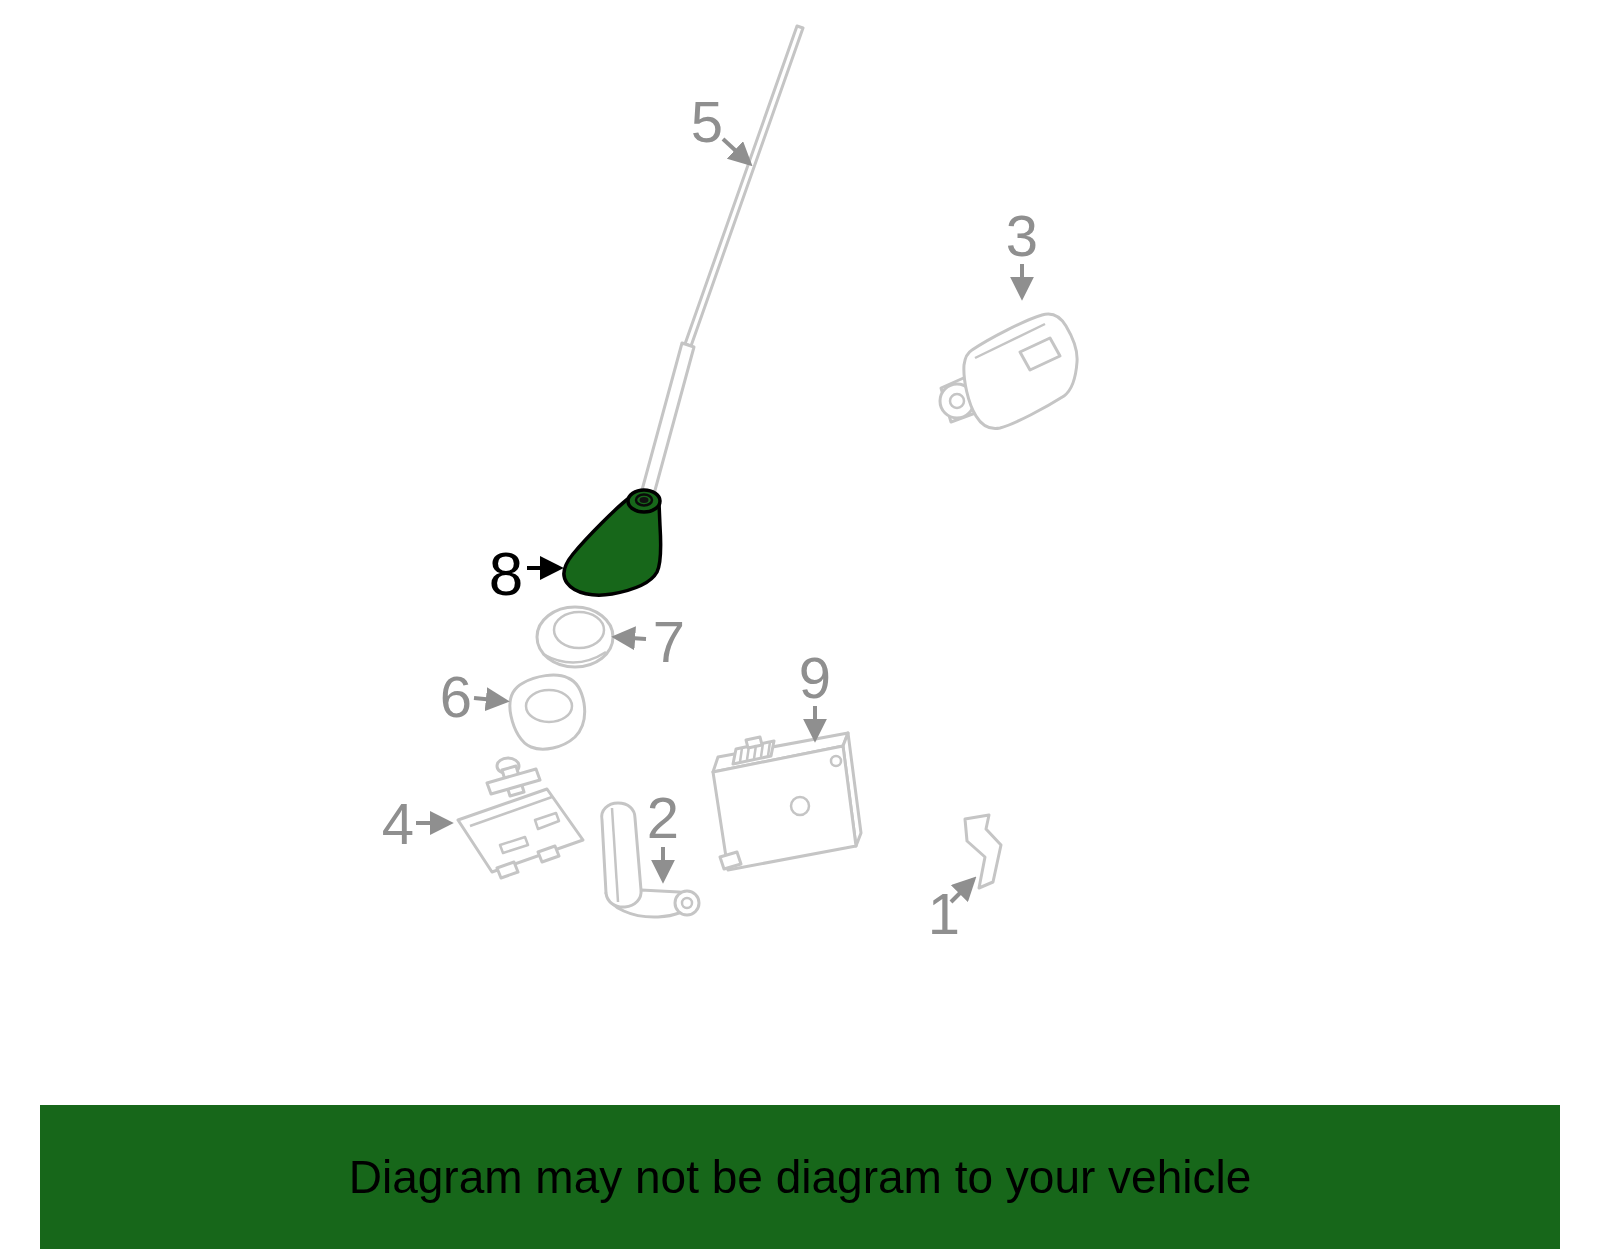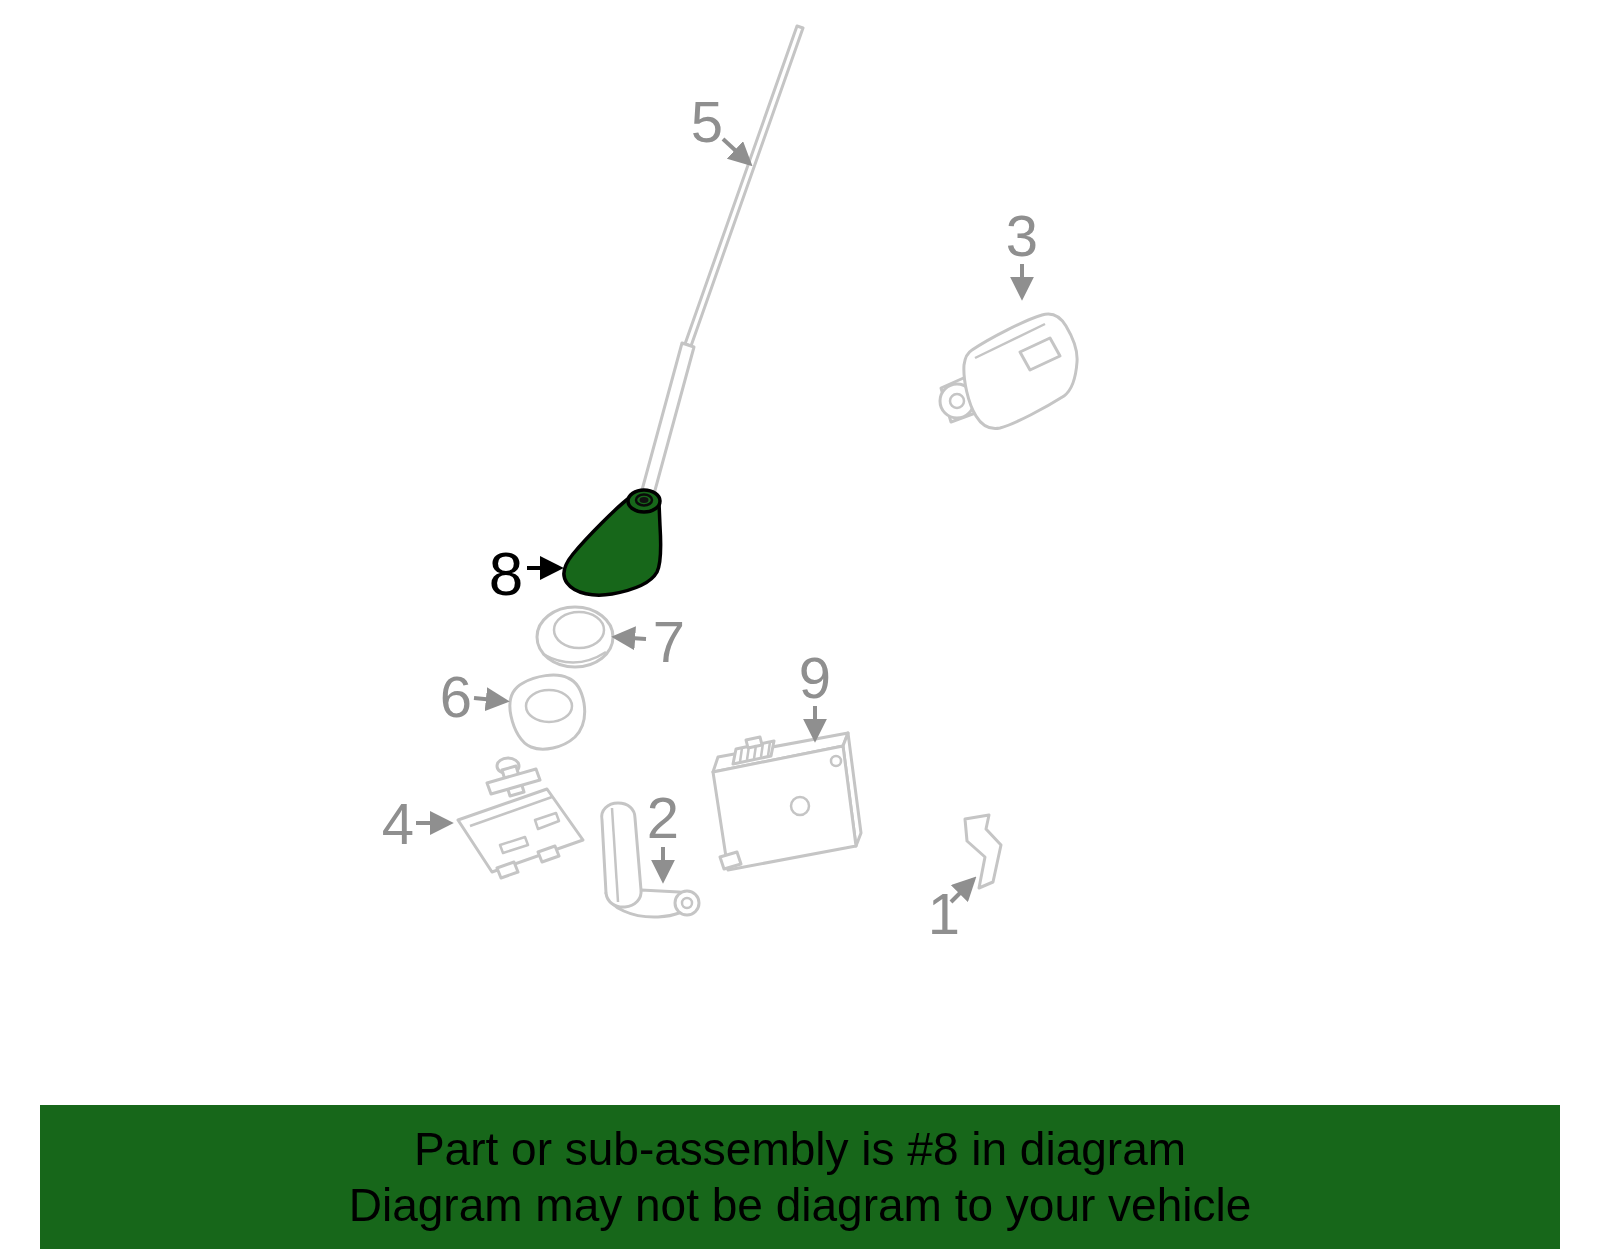--- a/index.html
+++ b/index.html
@@ -172,15 +172,14 @@
     <text class="label" x="815" y="698">9</text>
     <line class="arrow" x1="815" y1="706" x2="815" y2="738" marker-end="url(#ah-gray)"></line>
   </g>
   <g>
     <text class="label" x="944" y="934">1</text>
     <line class="arrow" x1="951" y1="902" x2="973" y2="880" marker-end="url(#ah-gray)"></line>
   </g>
 </svg>
 
 <div id="banner" style="background-color: rgb(23, 103, 26);">
-  <div class="banner-line">Part or sub-assembly is #8 in diagram</div>
   <div class="banner-line">Diagram may not be diagram to your vehicle</div>
 </div>
 
 </body></html>

